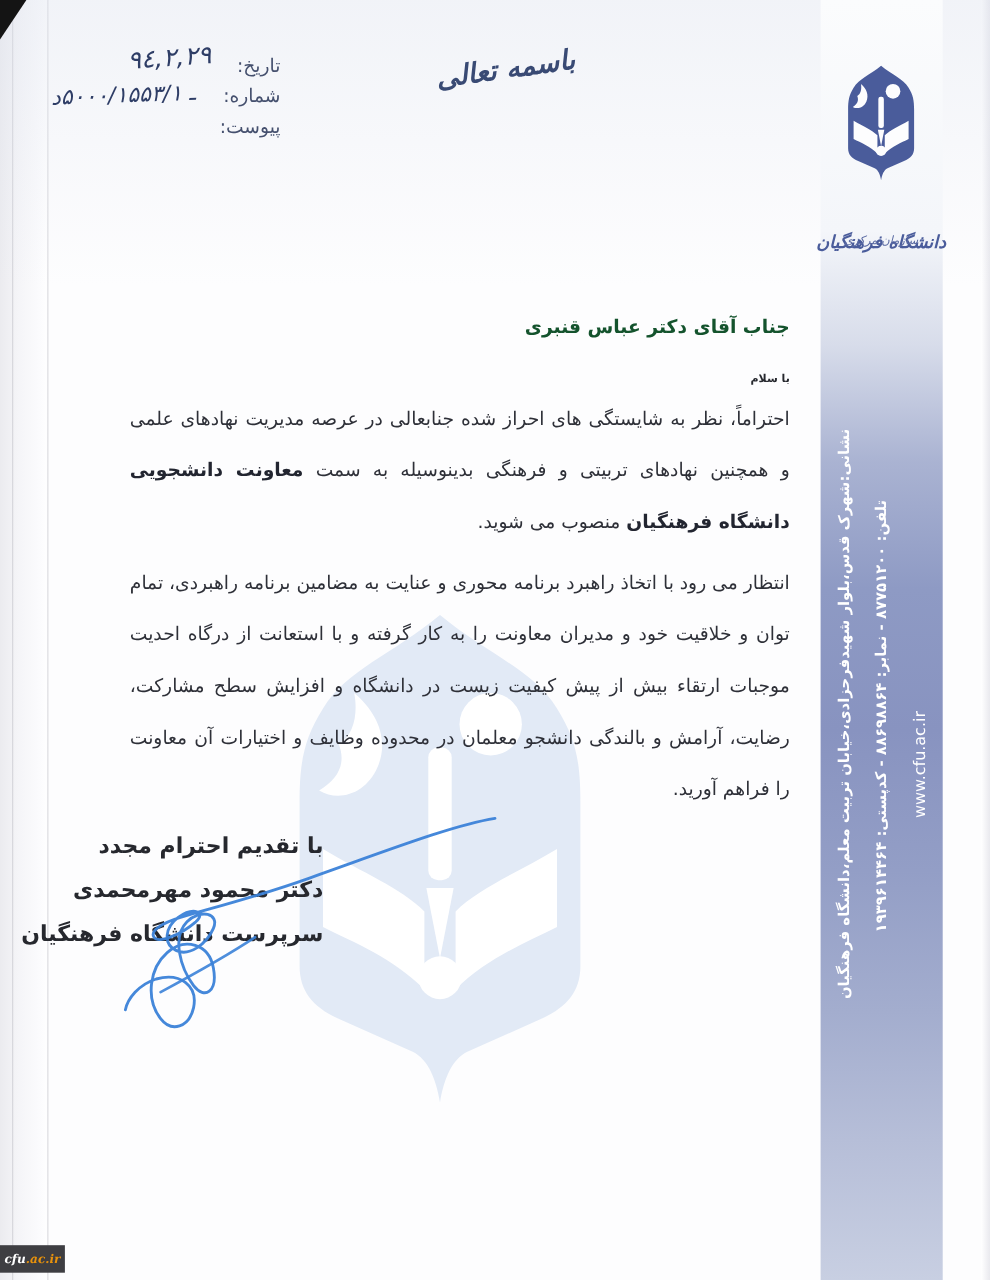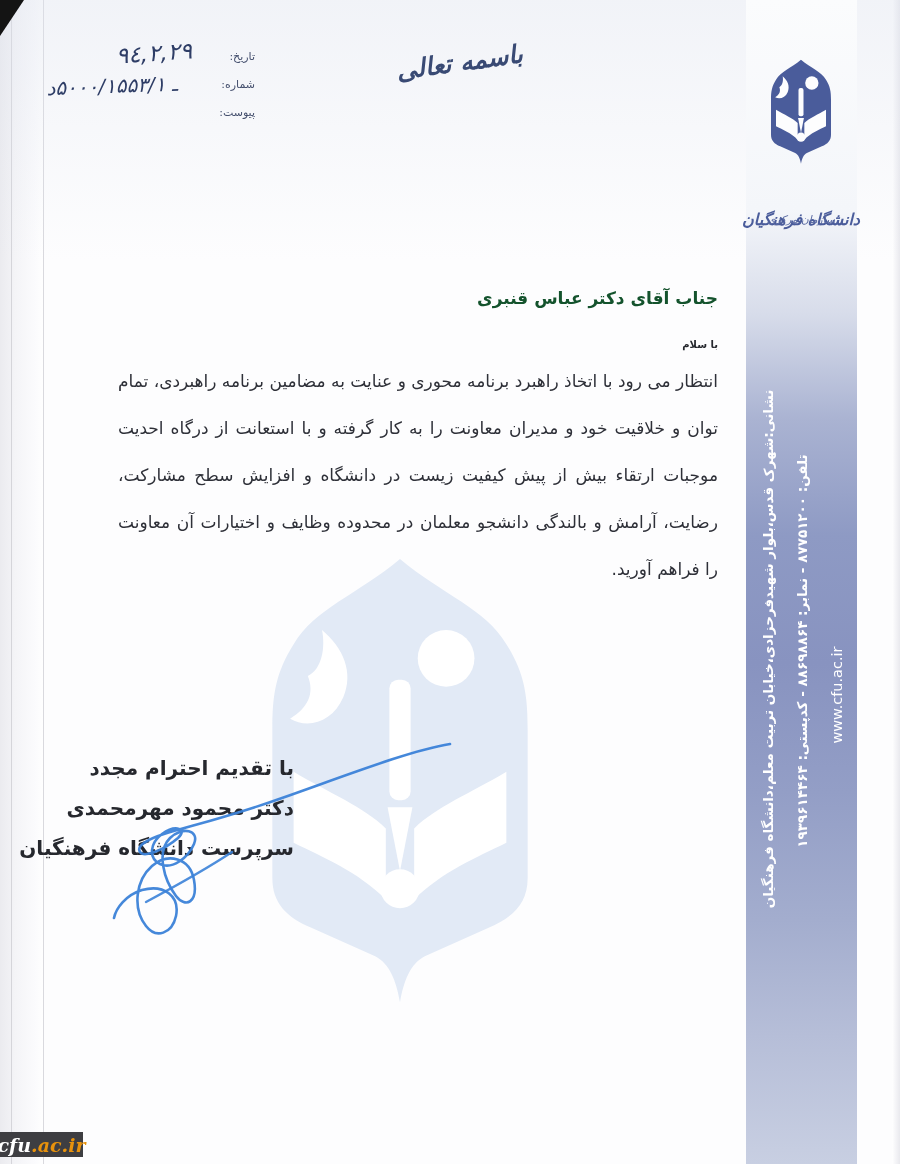--- a/index.html
+++ b/index.html
@@ -38,21 +38,21 @@
 
   
   .side-line{position:absolute;white-space:nowrap;direction:rtl;text-align:center;
     color:#ffffff;font-weight:bold;transform:rotate(-90deg);}
   .side-line-1{left:509px;top:640px;width:520px;height:18px;font-size:13.5px;}
   .side-line-2{left:545px;top:642px;width:515px;height:18px;font-size:13.5px;}
   .side-line-3{left:752px;top:686px;width:172px;height:18px;font-size:14.5px;direction:ltr;font-weight:normal;}
 
   
   .fields{position:absolute;left:150px;top:50px;width:105px;direction:rtl;}
-  .field-row{height:28px;font-size:11px;color:#45506e;text-align:right;}
+  .field-row{height:28px;font-size:17px;color:#45506e;text-align:right;}
   .hand{position:absolute;color:#2e3d66;font-style:italic;letter-spacing:1px;}
   .hand-date{left:88px;top:40px;width:132px;font-size:23px;text-align:center;transform:rotate(-4deg);}
   .hand-number{left:2px;top:74px;width:220px;font-size:20px;text-align:center;transform:rotate(-2deg);
     direction:ltr;unicode-bidi:bidi-override;}
 
   .besmele{position:absolute;left:372px;top:48px;width:175px;text-align:center;
     font-size:25px;font-weight:bold;font-style:italic;color:#394a74;direction:rtl;
     transform:rotate(-8deg);}
 
   
@@ -64,23 +64,23 @@
 
   
   .closing{position:absolute;left:118px;top:748px;width:176px;direction:rtl;text-align:right;}
   .closing div{font-size:20px;font-weight:bold;color:#26282e;line-height:40px;white-space:nowrap;}
   .sig-svg{position:absolute;left:112px;top:712px;pointer-events:none;}
 
   
   .watermark{position:absolute;left:222px;top:552px;opacity:1;}
 
   
-  .cfu-badge{position:absolute;left:0;top:1132px;width:83px;height:25px;background:#3e3e42;
+  .cfu-badge{position:absolute;left:0;top:1132px;width:59px;height:25px;background:#3e3e42;
     display:flex;align-items:center;justify-content:center;
-    font-family:"DejaVu Serif",serif;font-style:italic;font-weight:bold;font-size:19px;}
+    font-family:"DejaVu Serif",serif;font-style:italic;font-weight:bold;font-size:11px;}
   .cfu-badge .w{color:#ffffff;}
   .cfu-badge .o{color:#e8920c;}
 </style>
 </head>
 <body>
 
 <div class="page">
 
   <div class="left-edge"></div>
   <div class="left-crease-1"></div>
@@ -128,20 +128,21 @@
   <div class="logo-title">دانشگاه فرهنگیان</div>
   <div class="logo-subtitle">سازمان مرکزی</div>
 
   <div class="side-line side-line-1">نشانی:شهرک قدس،بلوار شهیدفرحزادی،خیابان تربیت معلم،دانشگاه فرهنگیان</div>
   <div class="side-line side-line-2">تلفن: ۸۷۷۵۱۲۰۰ - نمابر: ۸۸۶۹۸۸۶۴ - کدپستی: ۱۹۳۹۶۱۴۴۶۴</div>
   <div class="side-line side-line-3">www.cfu.ac.ir</div>
 
   <div class="letter">
     <div class="recipient">جناب آقای دکتر عباس قنبری</div>
     <div class="salutation">با سلام</div>
+    <p class="para"><span>احتراماً، نظر به شایستگی های احراز شده جنابعالی در عرصه مدیریت نهادهای علمی و همچنین نهادهای تربیتی و فرهنگی بدینوسیله به سمت </span><b>معاونت دانشجویی دانشگاه فرهنگیان</b><span> منصوب می شوید.</span></p>
     <p class="para">انتظار می رود با اتخاذ راهبرد برنامه محوری و عنایت به مضامین برنامه راهبردی، تمام توان و خلاقیت خود و مدیران معاونت را به کار گرفته و با استعانت از درگاه احدیت موجبات ارتقاء بیش از پیش کیفیت زیست در دانشگاه و افزایش سطح مشارکت، رضایت، آرامش و بالندگی دانشجو معلمان در محدوده وظایف و اختیارات آن معاونت را فراهم آورید.</p>
   </div>
 
   <div class="closing">
     <div>با تقدیم احترام مجدد</div>
     <div>دکتر محمود مهرمحمدی</div>
     <div>سرپرست دانشگاه فرهنگیان</div>
   </div>
 
   <svg class="sig-svg" width="375" height="245" viewBox="0 0 375 245">

